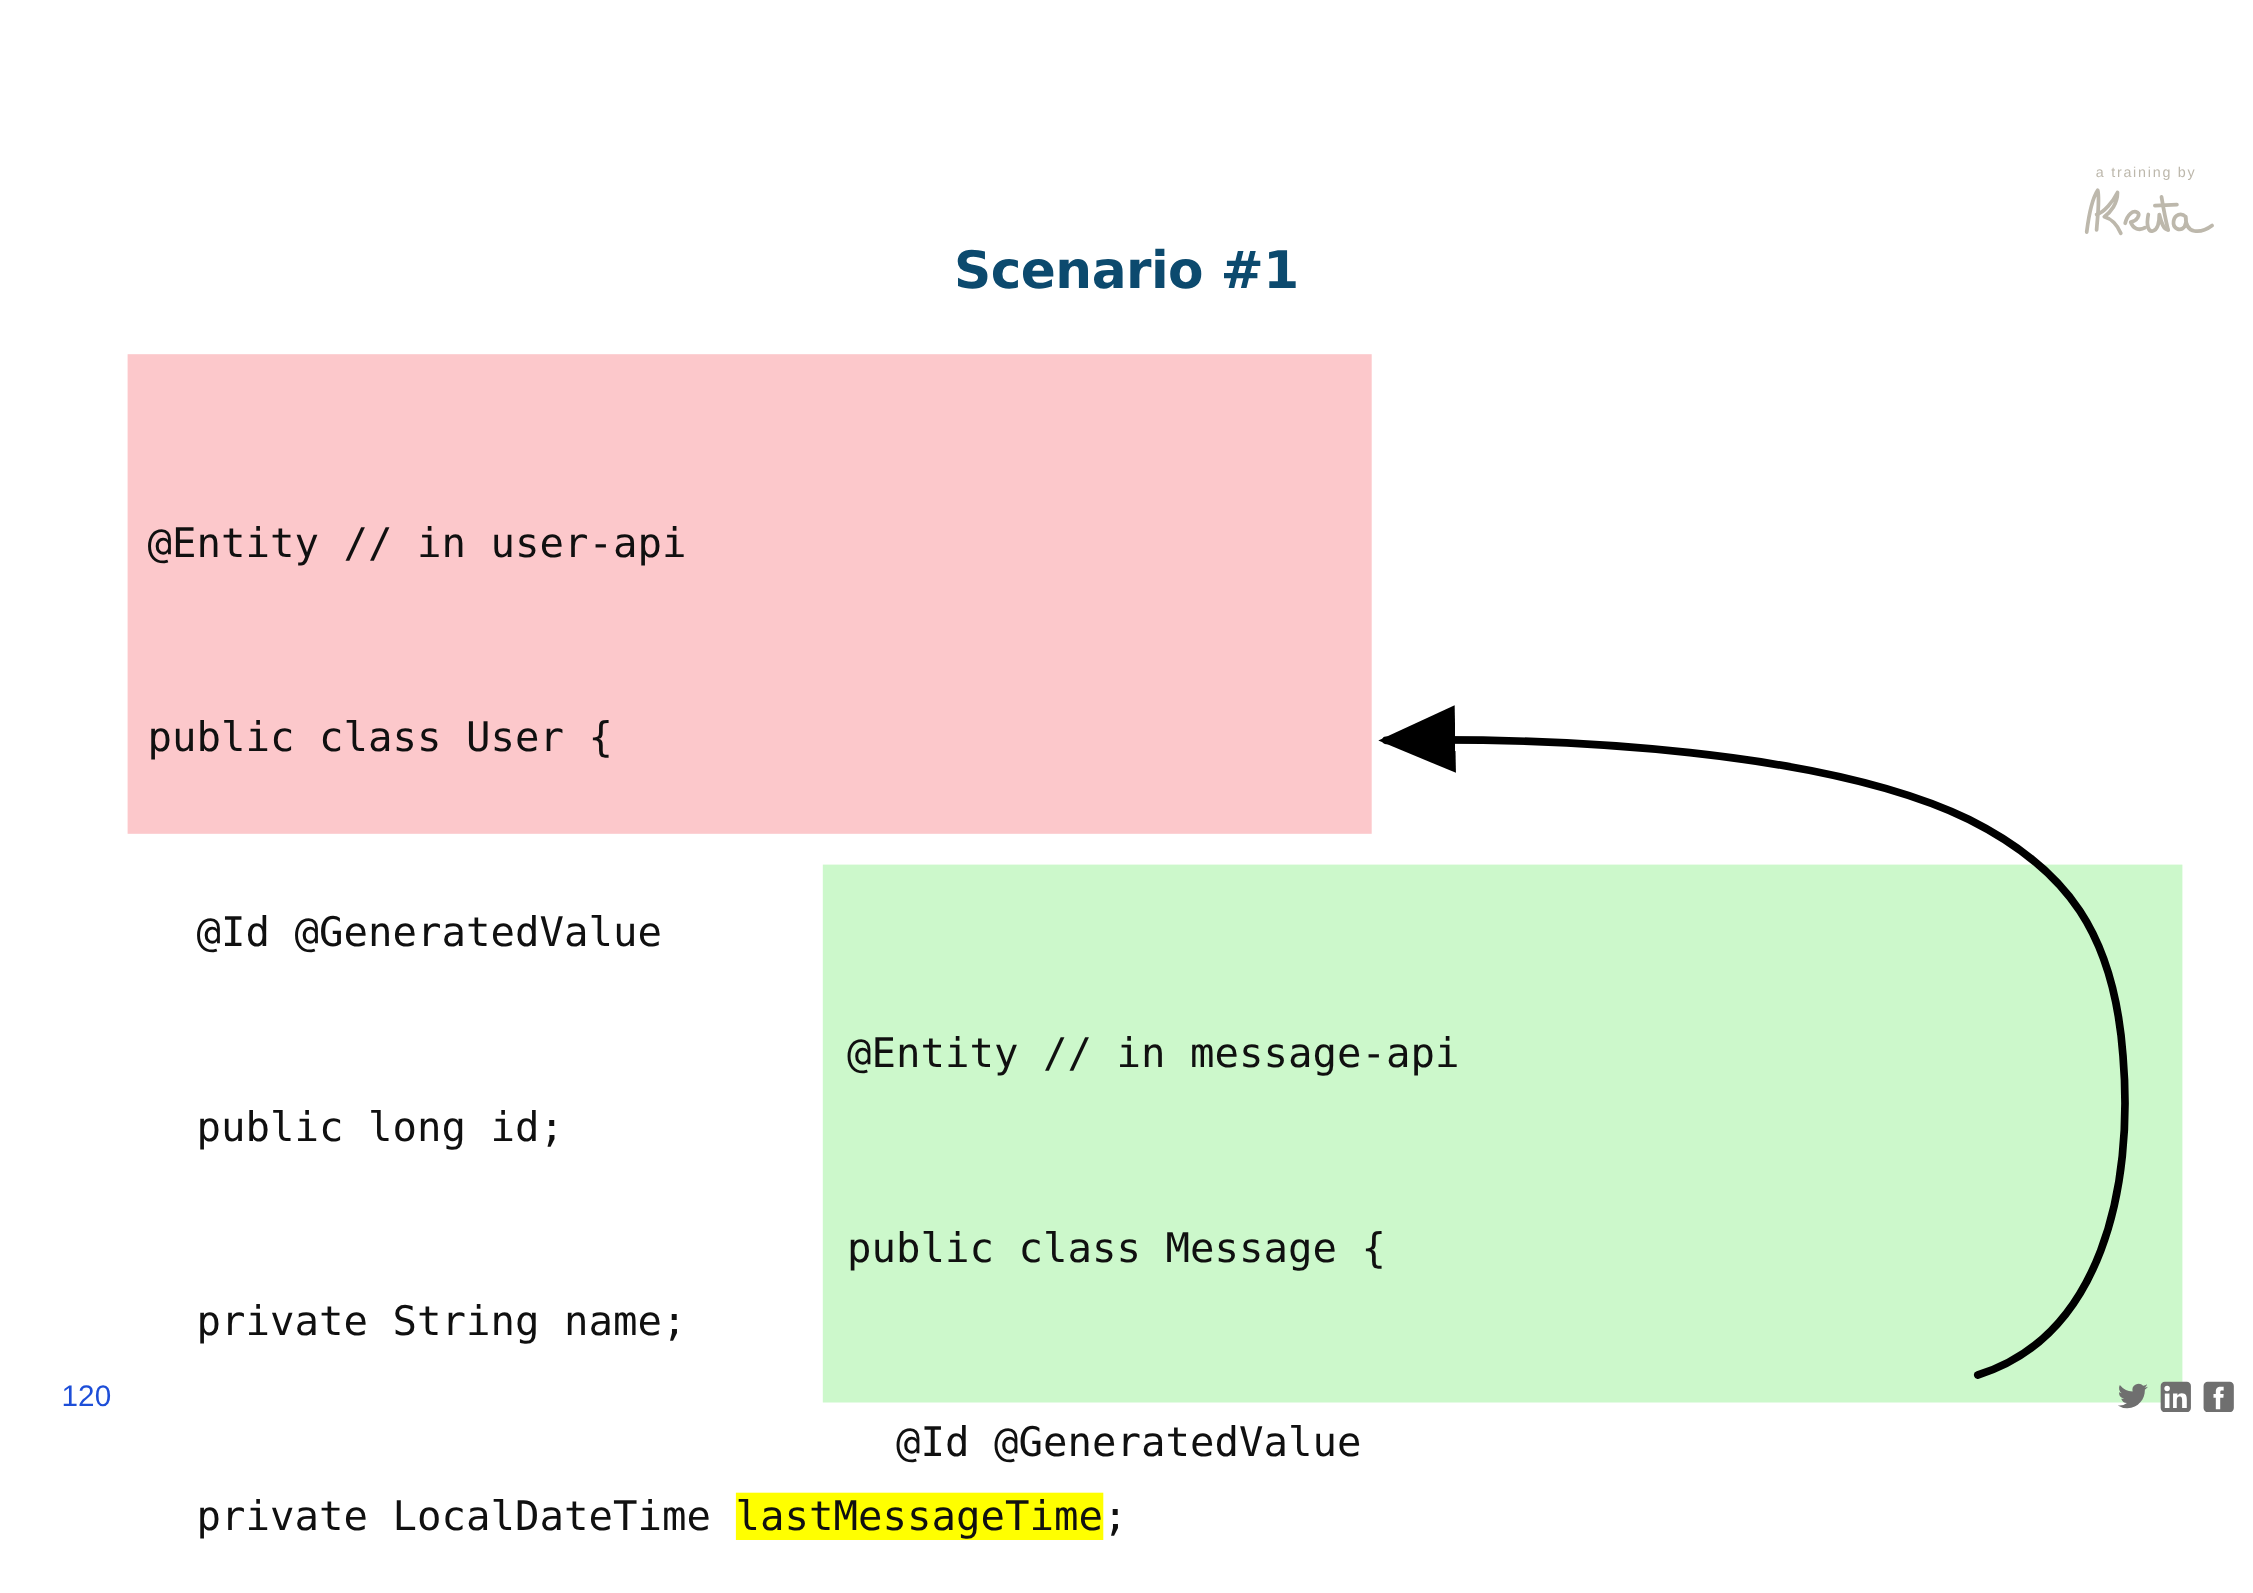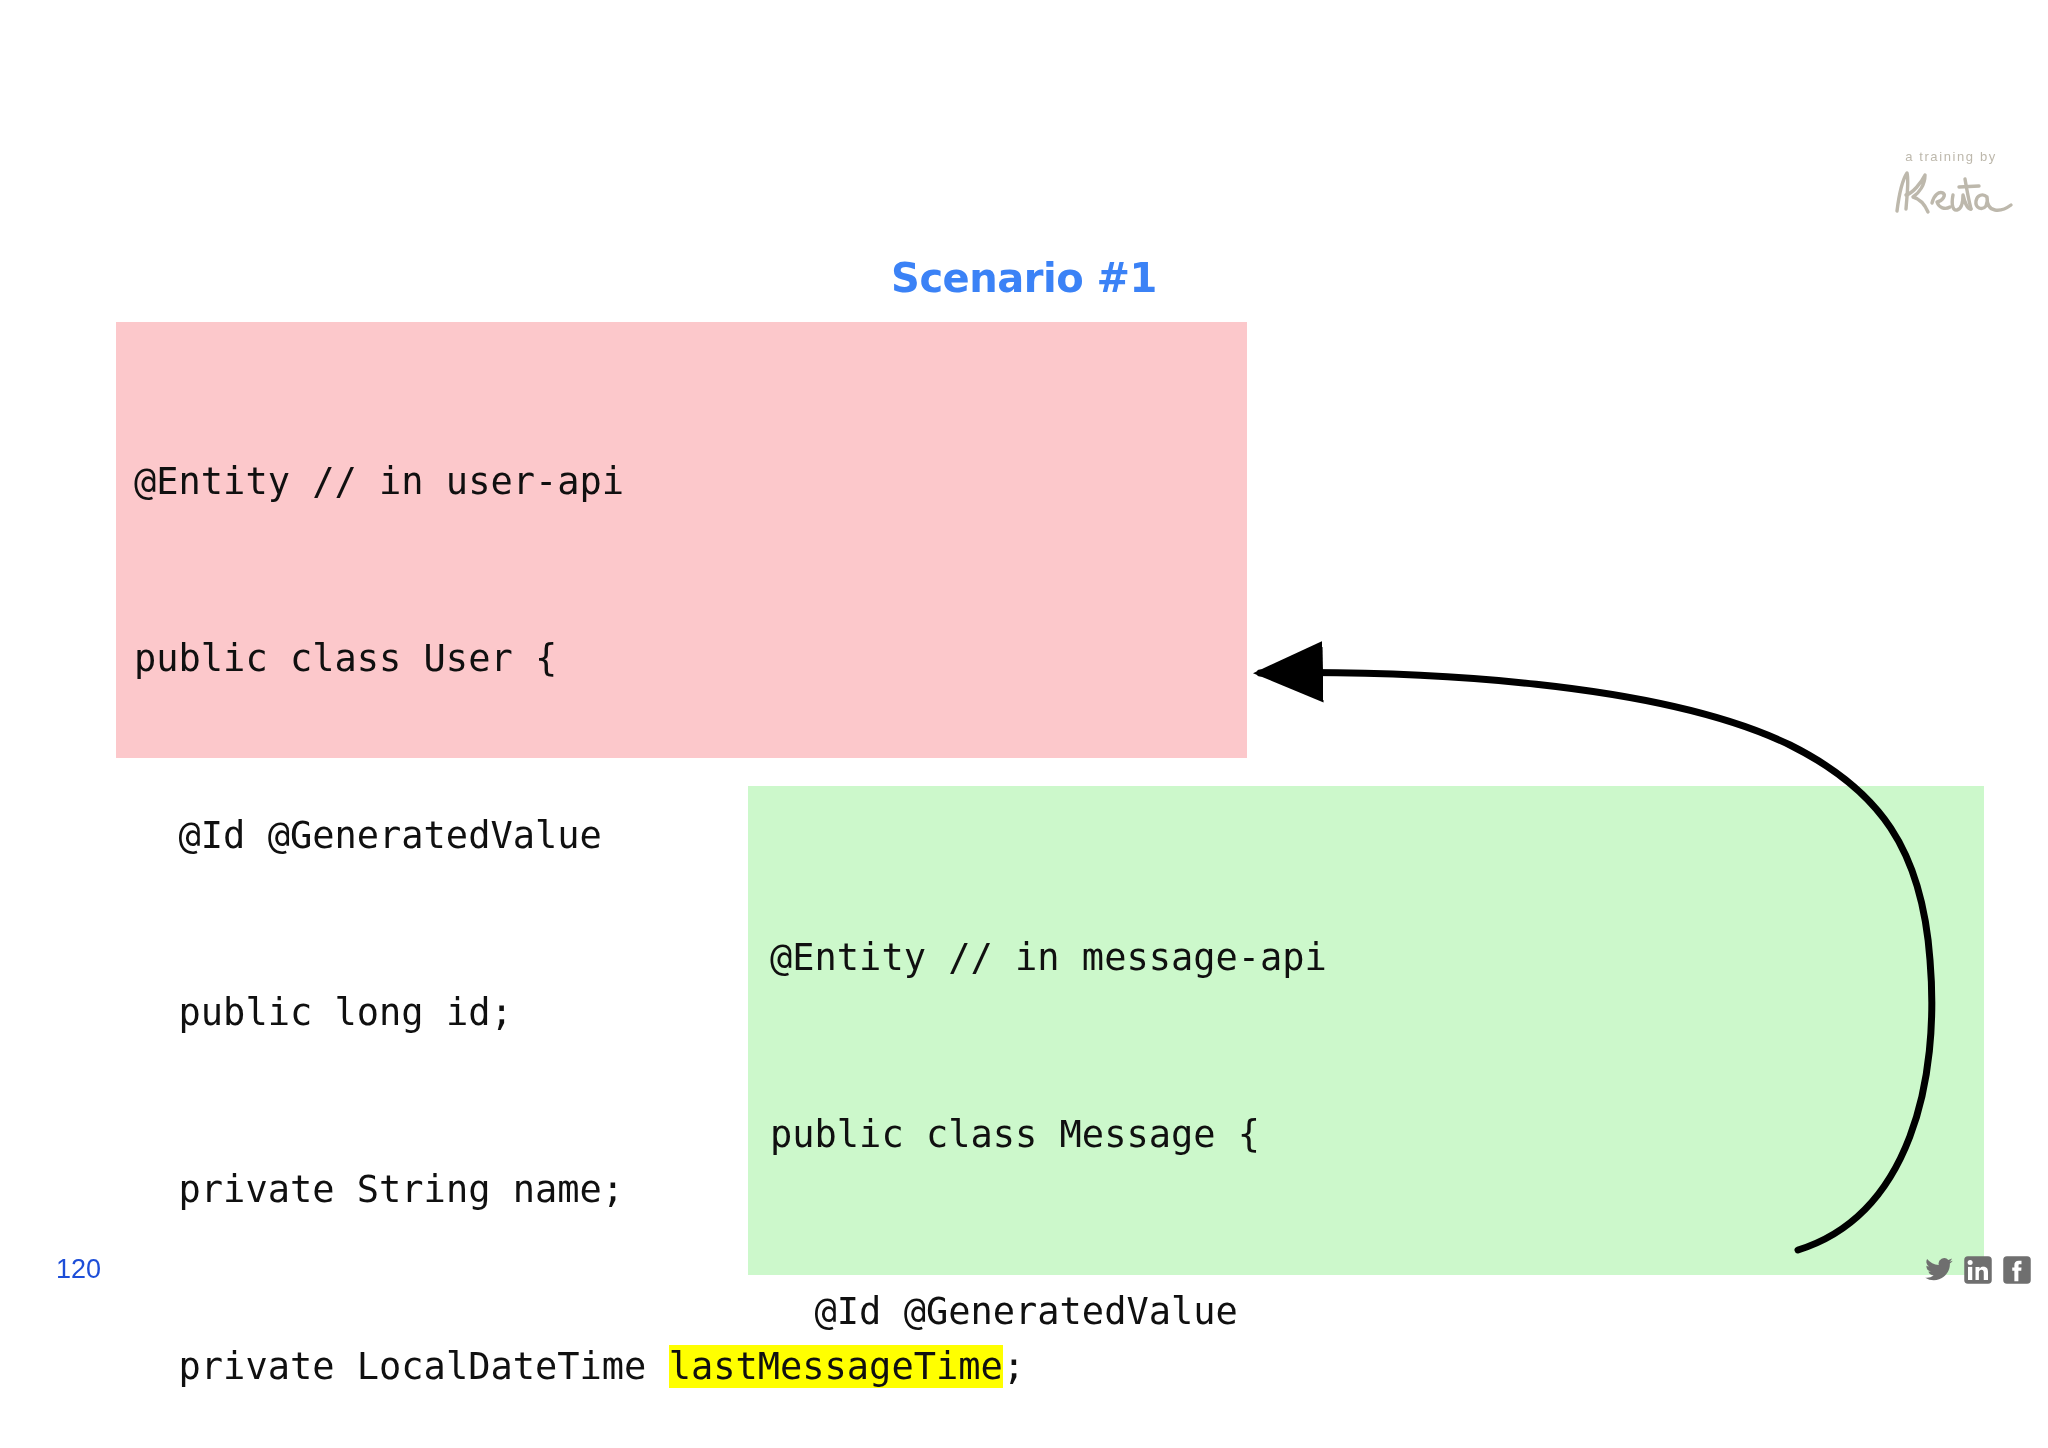--- a/index.html
+++ b/index.html
@@ -22,43 +22,43 @@
     font-size:13px; letter-spacing:1.6px;
     color:#bdb8ac; font-family:"Liberation Sans",sans-serif;
     display:block; line-height:1;
   }
   .watermark .wm-sig{
     display:block; margin-top:2px;
   }
 
   
   .slide-title{
-    position:absolute; left:0; right:0; top:255px;
+    position:absolute; left:0; right:0; top:219px;
     text-align:center;
-    font-size:40px; font-weight:bold;
-    color:#3b82f6;
+    font-size:47px; font-weight:bold;
+    color:#0c4a6e;
     letter-spacing:-0.5px;
     font-family:"DejaVu Sans","Liberation Sans",sans-serif;
   }
 
   
   .code-block{
     position:absolute;
     font-family:"DejaVu Sans Mono","Liberation Mono",monospace;
     font-size:37px;
     line-height:59px;
     color:#101010;
     white-space:pre;
     box-sizing:border-box;
   }
   #user-block{
     left:116px; top:322px;
     width:1131px; height:436px;
     background:#fcc8cb;
-    padding:12px 0 0 18px;
+    padding:24px 0 0 18px;
   }
   #message-block{
     left:748px; top:774px;
     width:1236px; height:489px;
     background:#ccf8cb;
     padding:24px 0 0 22px;
     margin-top:12px;
   }
   .code-line{display:block;height:59px;}
   .kw{font-weight:normal;}

